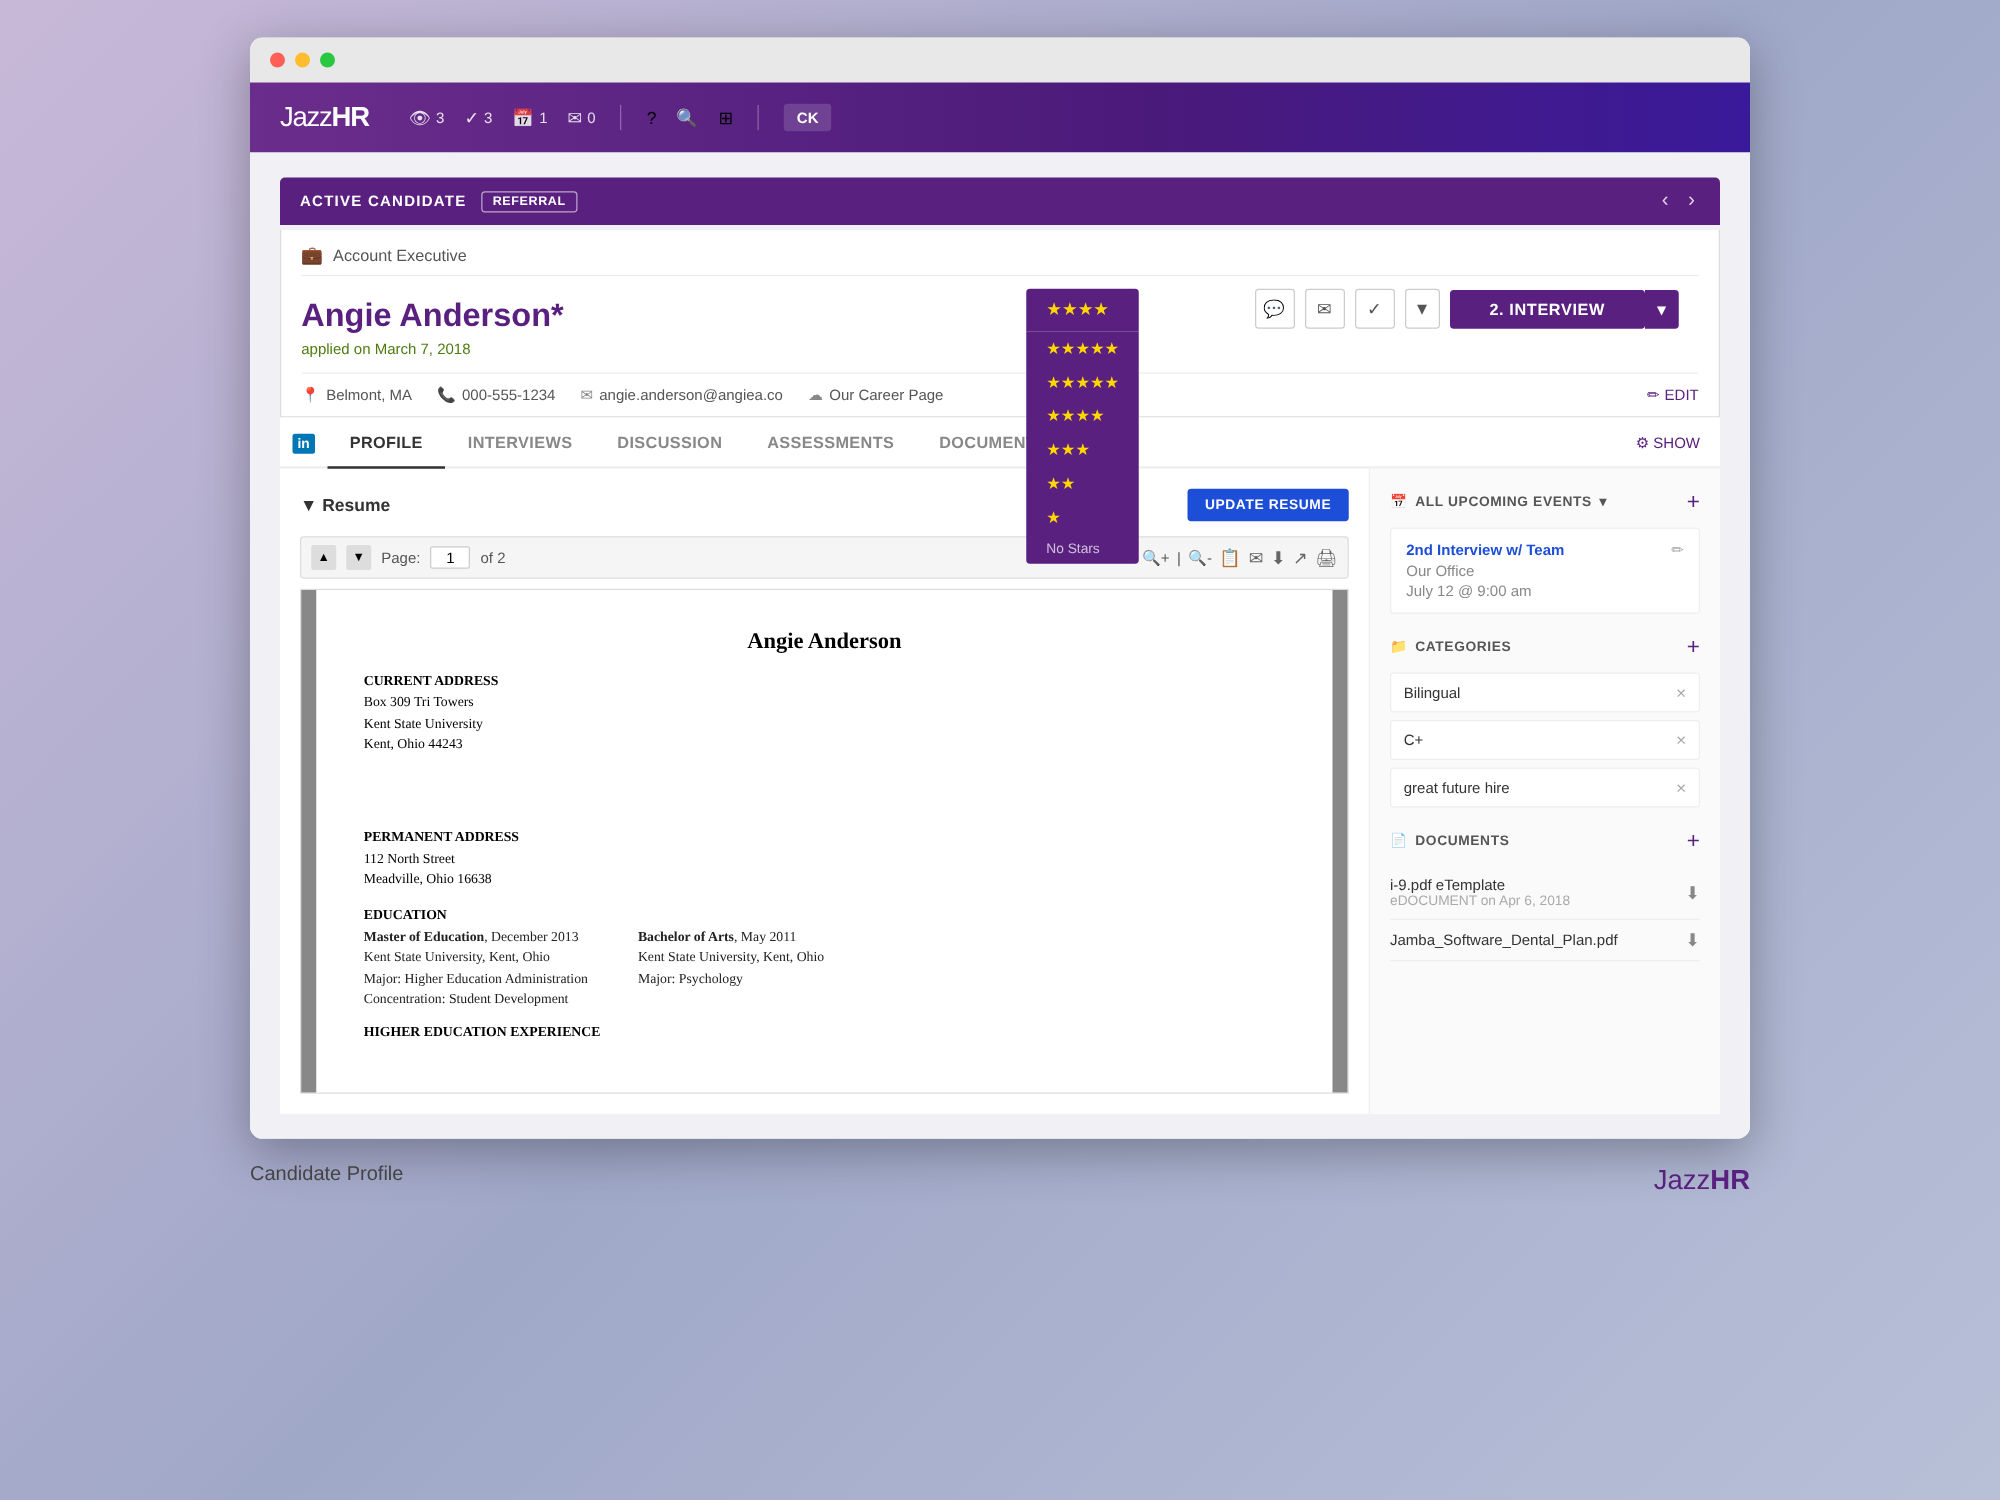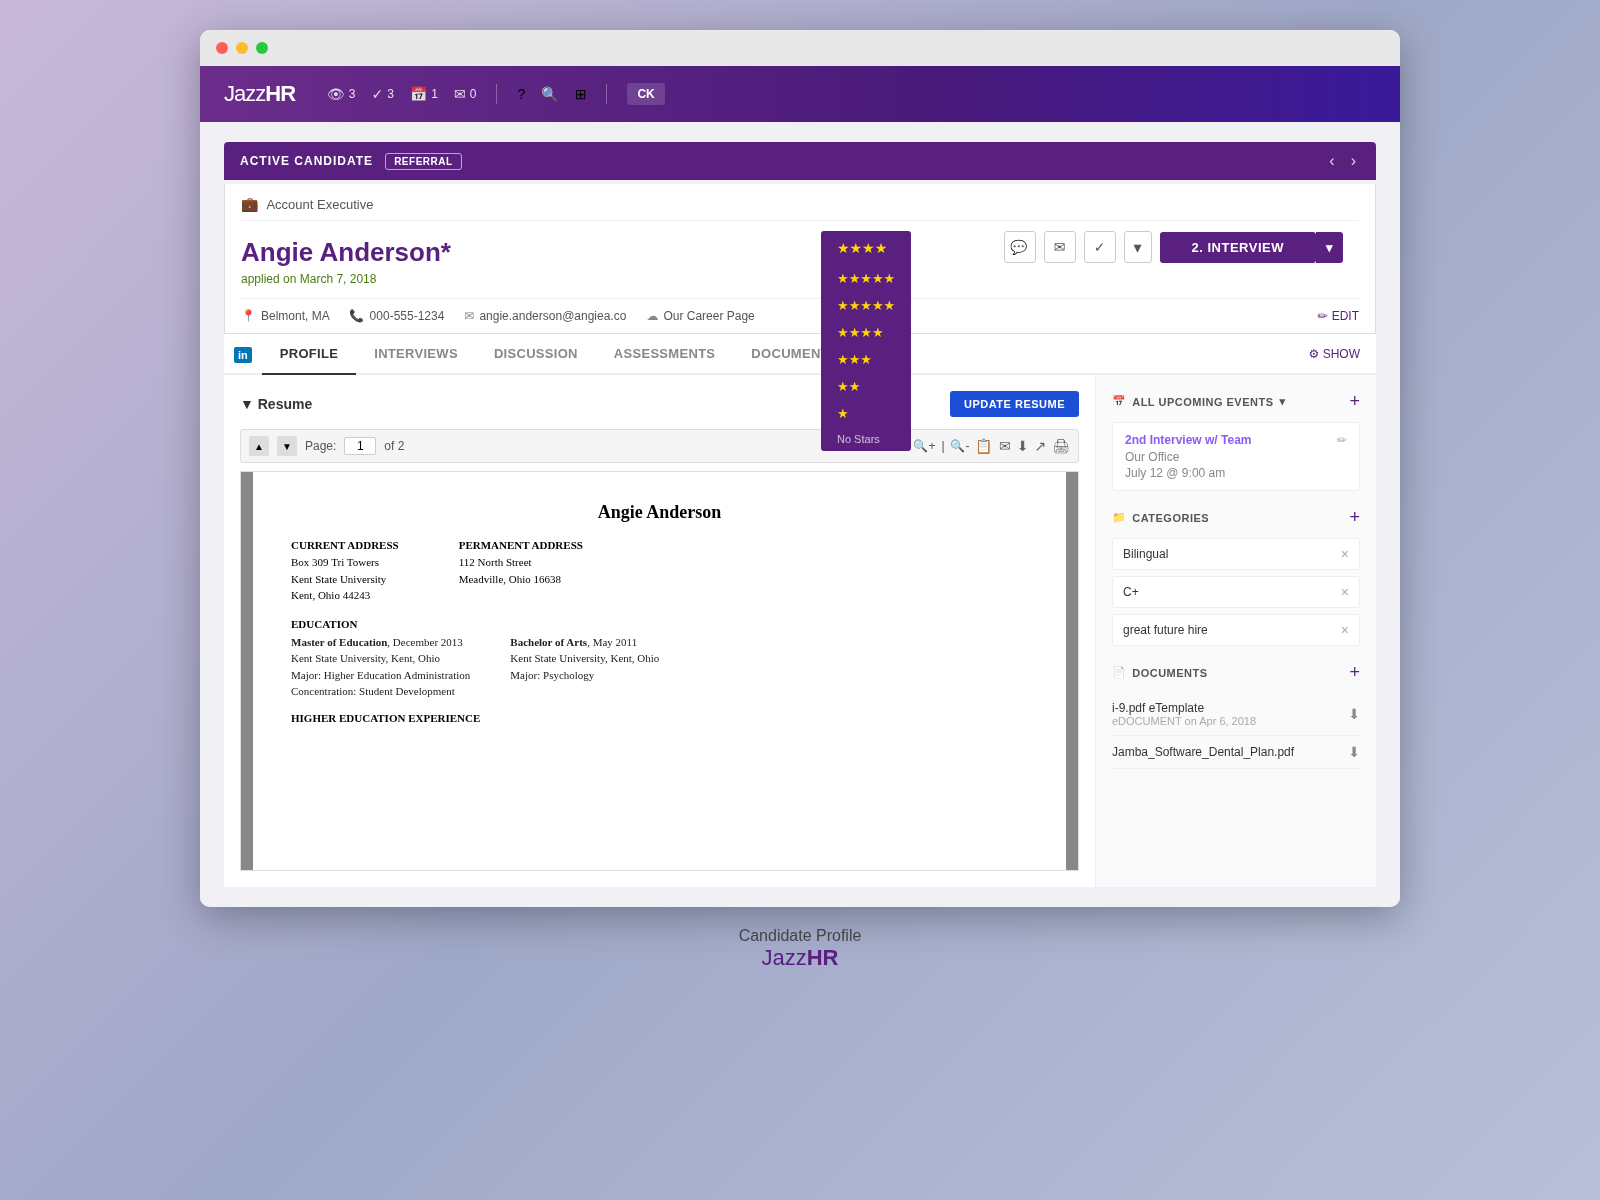--- a/index.html
+++ b/index.html
@@ -368,20 +368,21 @@
       font-size: 18px;
       font-weight: 700;
       margin-bottom: 16px;
     }
     .resume-section { margin-bottom: 12px; }
     .resume-addresses {
       display: flex;
       gap: 60px;
       margin-bottom: 14px;
       font-size: 11px;
+      flex-direction: column;
     }
     .addr-block {}
     .addr-label { font-weight: 700; font-size: 11px; margin-bottom: 3px; }
     .addr-line { font-size: 11px; line-height: 1.5; }
     .section-title { font-weight: 700; font-size: 11px; margin-bottom: 4px; text-transform: uppercase; }
     .section-text { font-size: 11px; line-height: 1.5; color: #222; }
     .education-grid { display: flex; gap: 40px; font-size: 11px; line-height: 1.5; }
     .edu-col {}
     .higher-ed-title { font-weight: 700; font-size: 11px; text-transform: uppercase; margin-bottom: 3px; }
 
@@ -416,21 +417,21 @@
       font-weight: 300;
     }
 
     .event-card {
       background: white;
       border: 1px solid #eee;
       border-radius: 3px;
       padding: 10px 12px;
       font-size: 12px;
     }
-    .event-title { font-weight: 600; color: #8b5cf6; margin-bottom: 3px; }
+    .event-title { font-weight: 600; color: #1d4ed8; margin-bottom: 3px; }
     .event-location { color: #888; margin-bottom: 2px; }
     .event-date { color: #888; }
     .event-edit { color: #aaa; cursor: pointer; }
 
     .category-item {
       display: flex;
       align-items: center;
       justify-content: space-between;
       background: white;
       border: 1px solid #eee;
@@ -451,24 +452,22 @@
       font-size: 12px;
     }
     .document-name { color: #333; font-weight: 500; }
     .document-sub { color: #aaa; font-size: 11px; }
     .document-download { color: #888; cursor: pointer; font-size: 14px; }
 
     
     .page-footer {
       width: 1200px;
       display: flex;
-      align-items: center;
       justify-content: space-between;
       padding: 20px 0 10px;
-      flex-direction: column;
     }
     .footer-label { font-size: 16px; color: #444; }
     .footer-logo { font-size: 22px; font-weight: bold; color: #5a2080; }
     .footer-logo span { font-weight: 300; color: #5a2080; }
   </style>
 </head>
 <body>
 
 <div class="browser-window">
 

